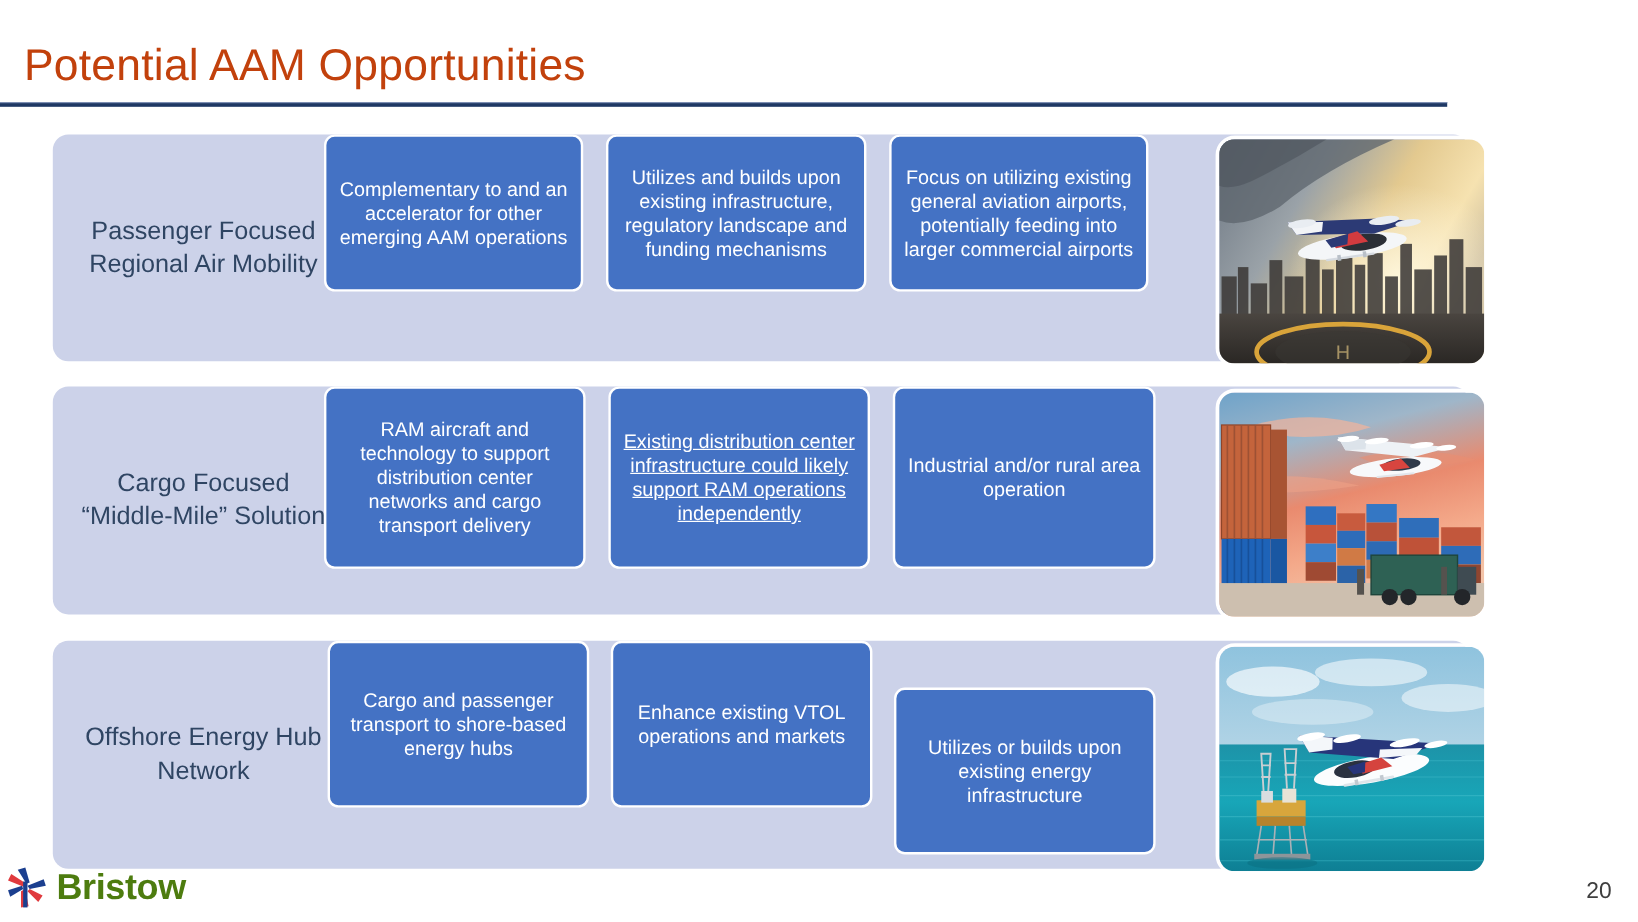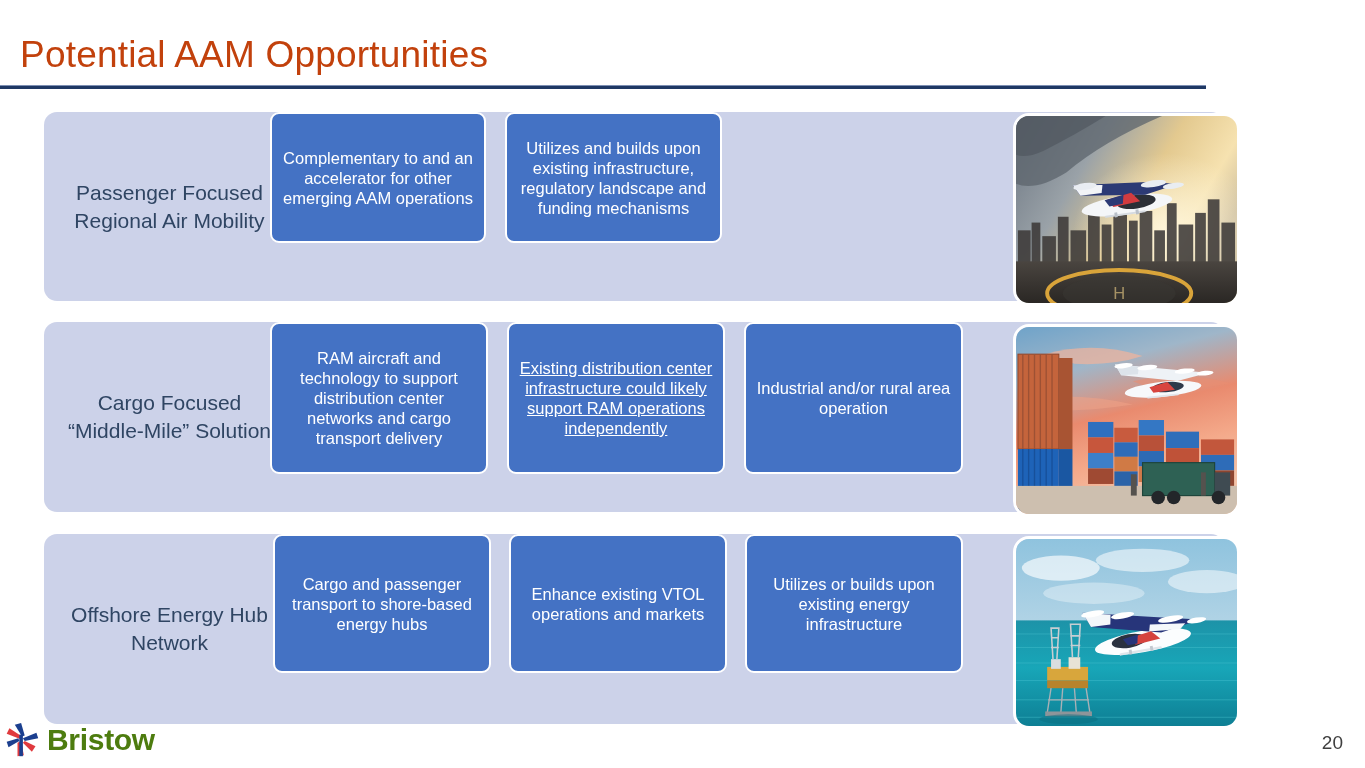--- a/index.html
+++ b/index.html
@@ -87,21 +87,21 @@
   #row-2 .cards { gap: 18px; left: 217px; }
 
   #row-0 .card:nth-child(1) { width: 216px; }
   #row-0 .card:nth-child(2) { width: 217px; }
   #row-0 .card:nth-child(3) { width: 216px; }
   #row-1 .card:nth-child(1) { width: 218px; }
   #row-1 .card:nth-child(2) { width: 218px; text-decoration: underline; }
   #row-1 .card:nth-child(3) { width: 219px; }
   #row-2 .card:nth-child(1) { width: 218px; }
   #row-2 .card:nth-child(2) { width: 218px; }
-  #row-2 .card:nth-child(3) { width: 218px; }
+  #row-2 .card:nth-child(3) { width: 218px; margin-top: 39px; }
 
   
   .photo {
     position: absolute;
     left: 1013px;
     width: 227px;
     height: 193px;
     border: 3px solid #ffffff;
     border-radius: 16px;
     overflow: hidden;
@@ -138,20 +138,21 @@
 <div class="slide">
 
   <h1 class="title">Potential AAM Opportunities</h1>
   <div class="title-rule"></div>
 
   <div class="row" id="row-0">
     <div class="row-label">Passenger Focused Regional Air Mobility</div>
     <div class="cards">
       <div class="card">Complementary to and an accelerator for other emerging AAM operations</div>
       <div class="card">Utilizes and builds upon existing infrastructure, regulatory landscape and funding mechanisms</div>
+      <div class="card">Focus on utilizing existing general aviation airports, potentially feeding into larger commercial airports</div>
     </div>
   </div>
 
   <div class="photo" id="photo-0">
     <svg viewBox="0 0 227 193" preserveAspectRatio="none">
       <defs>
         <linearGradient id="sky0" x1="0" y1="0" x2="1" y2="0.5">
           <stop offset="0%" stop-color="#6b7581"></stop>
           <stop offset="35%" stop-color="#9aa2a8"></stop>
           <stop offset="62%" stop-color="#e3c98f"></stop>

